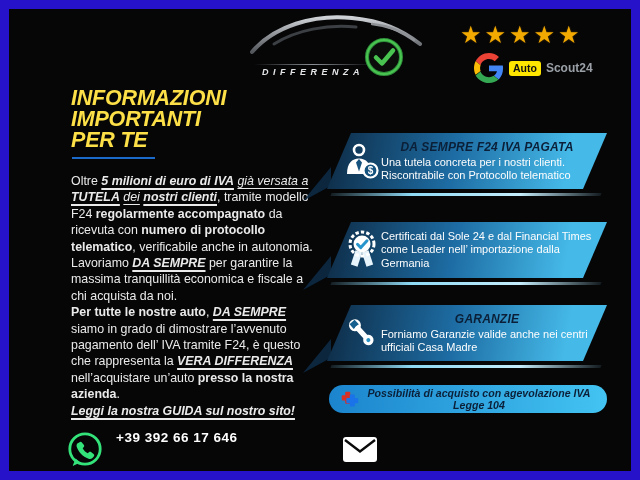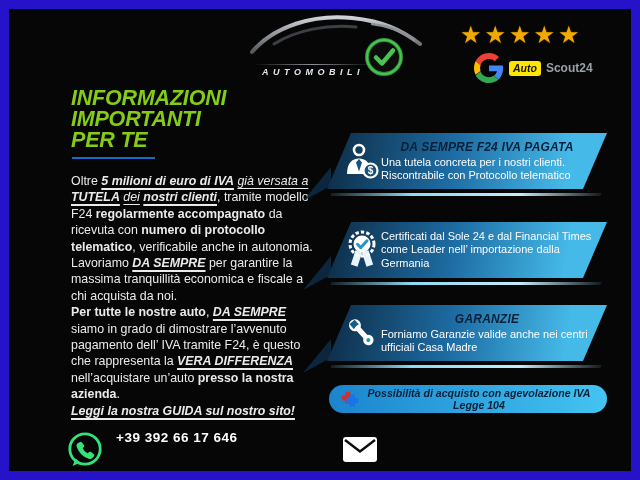--- a/index.html
+++ b/index.html
@@ -34,25 +34,25 @@
     color:#e4e6e8;
   }
   .logo-rule{position:absolute; left:14px; top:54px; width:118px; height:1px;
     background:linear-gradient(90deg,transparent,#8b9096,transparent);}
   .check-svg{position:absolute; left:122px; top:25px;}
   
   .stars{position:absolute; left:451px; top:12px; font-size:24px; letter-spacing:3px;
     color:var(--star-gold); text-shadow:0 0 2px #5a3c00;}
   .review-row{position:absolute; left:465px; top:44px; display:flex; align-items:center; gap:5px;}
   .as-badge{background:var(--autoscout-yellow); color:#111; font-weight:bold;
-    font-size:10.5px; padding:1px 4px 2px; border-radius:3px;font-style:italic;}
+    font-size:10.5px; padding:1px 4px 2px; border-radius:3px;}
   .as-text{color:#9aa0a6; font-size:12px; font-weight:bold;}
   
   .heading{position:absolute; left:62px; top:79px; font-size:21.5px; line-height:21px;
-    font-weight:800; font-style:italic; color:#84cc16; letter-spacing:-0.2px;}
+    font-weight:800; font-style:italic; color:#fde047; letter-spacing:-0.2px;}
   .heading-rule{position:absolute; left:63px; top:148px; width:83px; height:2px;
     background:var(--underline-blue);}
   .body-text{position:absolute; left:62px; top:164px; width:246px;
     font-size:12.4px; line-height:16.4px; color:var(--text-white);}
   .r-r{font-weight:normal;}
   .r-b{font-weight:bold;}
   .r-iu{font-style:italic; text-decoration:underline; text-underline-offset:3px; text-decoration-thickness:1px;margin-top:29px;}
   .r-biu{font-weight:bold; font-style:italic; text-decoration:underline; text-underline-offset:3px; text-decoration-thickness:1.5px;}
   
   .banner{
@@ -97,21 +97,21 @@
         <linearGradient id="sil" x1="0" y1="0" x2="0" y2="1">
           <stop offset="0" stop-color="#cfd3d7"></stop>
             <stop offset="1" stop-color="#53575c"></stop>
         </linearGradient>
       </defs>
       <path d="M8 42 C30 16 70 4 108 8 C138 11 158 20 176 34" fill="none" stroke="url(#sil)" stroke-width="4" stroke-linecap="round"></path>
       <path d="M30 34 C52 20 84 14 112 17" fill="none" stroke="#3c4044" stroke-width="3" stroke-linecap="round"></path>
       <path d="M128 14 C146 16 160 22 170 30" fill="none" stroke="#8e9296" stroke-width="2.4" stroke-linecap="round"></path>
     </svg>
     <div class="logo-rule"></div>
-    <div class="brand-sub">AUTOMOBILI</div>
+    <div class="brand-sub">DIFFERENZA</div>
     <svg class="check-svg" width="44" height="44" viewBox="0 0 44 44">
       <circle cx="22" cy="22" r="17" fill="#0b0d0b" stroke="#2f8f3a" stroke-width="4"></circle>
       <circle cx="22" cy="22" r="17" fill="none" stroke="#49c451" stroke-width="2"></circle>
       <path d="M14 22.5 L20 28.5 L31 15.5" fill="none" stroke="#49c451" stroke-width="4.5" stroke-linecap="round" stroke-linejoin="round"></path>
     </svg>
   </div>
 
   <div class="stars">★★★★★</div>
   <div class="review-row">
     <svg width="30" height="30" viewBox="0 0 48 48">

